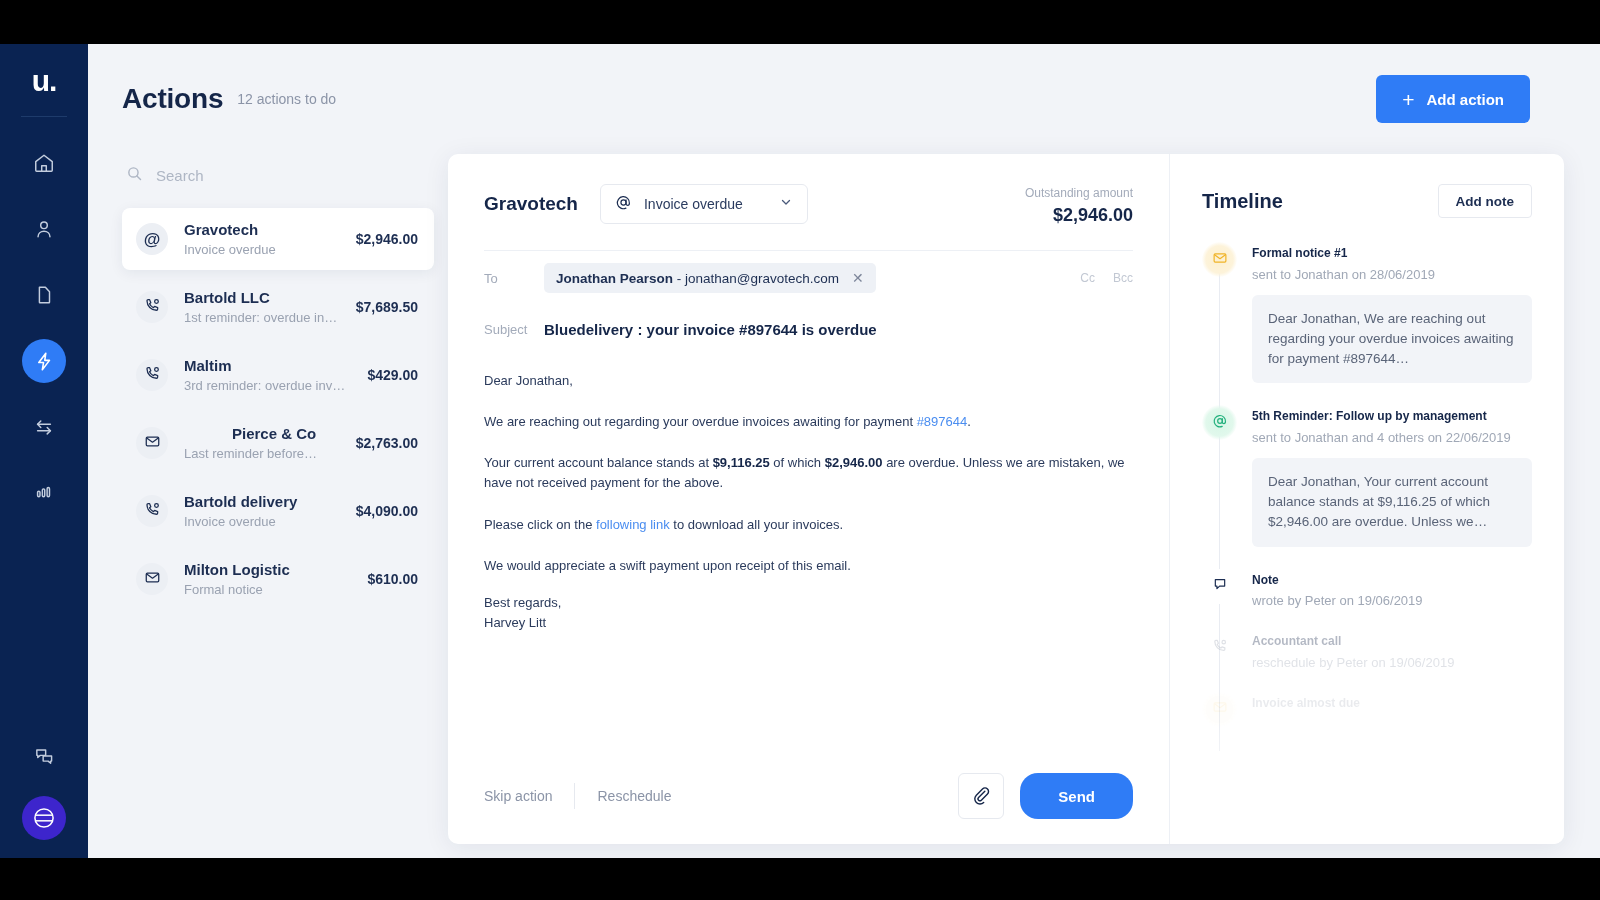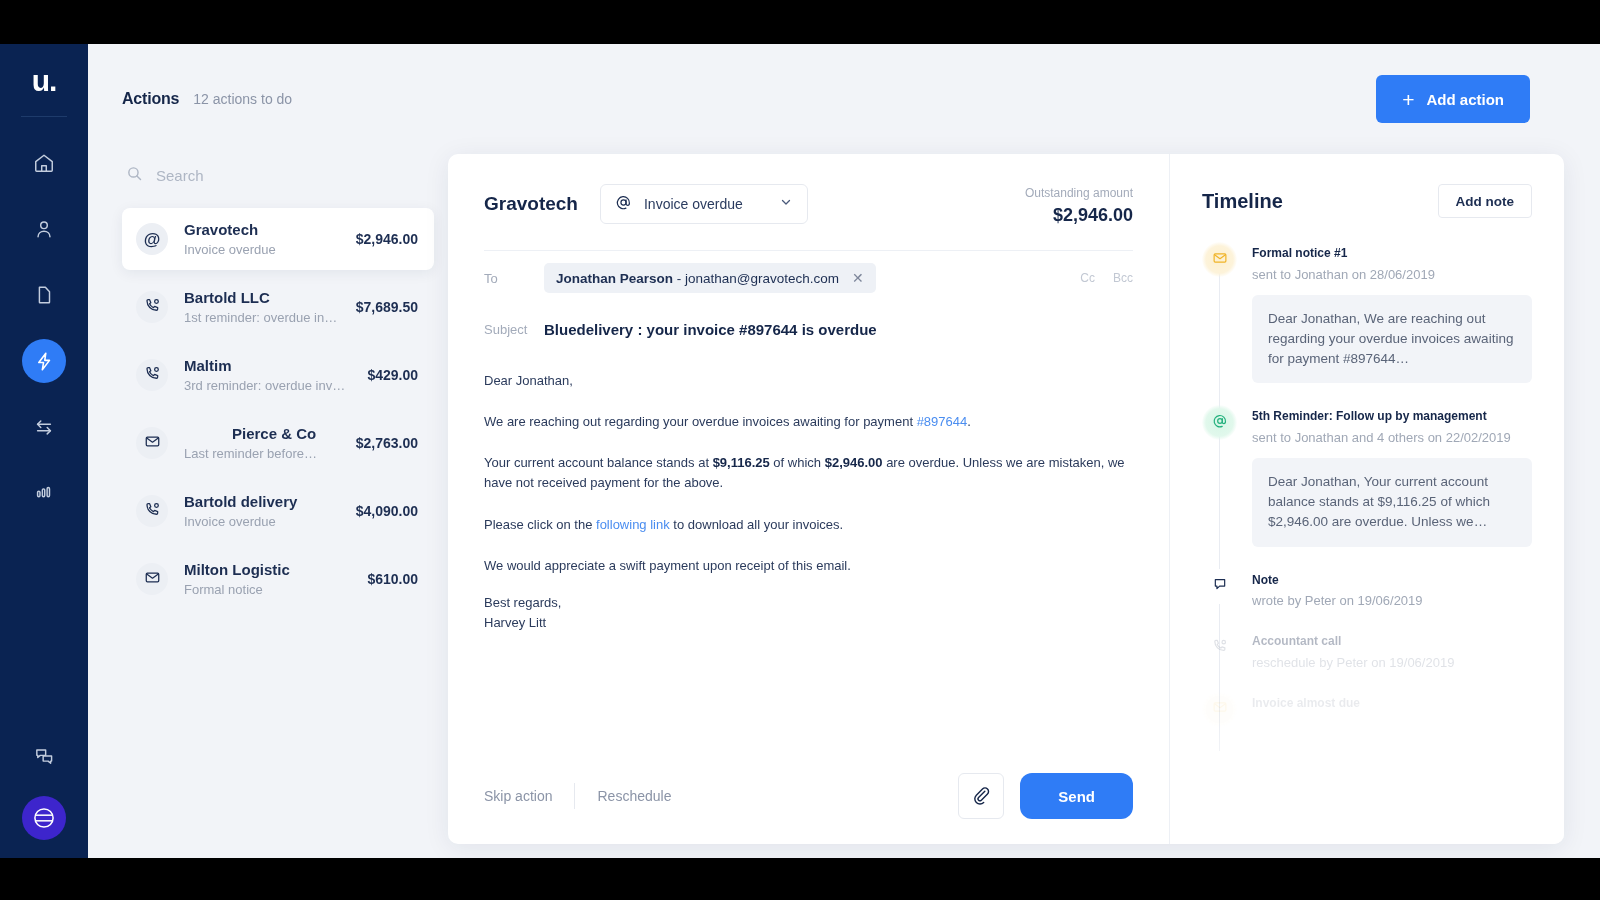--- a/index.html
+++ b/index.html
@@ -41,21 +41,21 @@
     cursor:pointer;
   }
 
   
   .main { flex:1 1 auto; position:relative; display:flex; flex-direction:column; min-width:0; }
 
   .topbar {
     height:110px; flex:0 0 110px; display:flex; align-items:center;
     padding:0 70px 0 34px;
   }
-  .page-title { font-size:16px; font-weight:700; color:#152649; letter-spacing:-0.2px; }
+  .page-title { font-size:28px; font-weight:700; color:#152649; letter-spacing:-0.2px; }
   .page-sub { font-size:14px; color:#8b94a7; margin-left:14px; }
   .topbar-spacer { flex:1 1 auto; }
   .add-action {
     background:#2f7cf6; color:#fff; border:none; border-radius:6px;
     height:48px; padding:0 26px; font-size:15px; font-weight:700;
     display:flex; align-items:center; gap:12px; cursor:pointer;
     font-family:"Liberation Sans", sans-serif;
   }
   .add-action .plus { font-size:21px; font-weight:400; line-height:1; }
 
@@ -137,21 +137,21 @@
   .compose-foot { display:flex; align-items:center; height:96px; flex:0 0 96px; }
   .foot-link { font-size:14px; color:#8b94a7; cursor:pointer; }
   .foot-sep { width:1px; height:26px; background:#e6e9ef; margin:0 22px; }
   .foot-spacer { flex:1 1 auto; }
   .attach-btn {
     width:46px; height:46px; border:1px solid #e6e9ef; border-radius:6px;
     display:flex; align-items:center; justify-content:center; cursor:pointer; background:#fff;
   }
   .send-btn {
     margin-left:16px; background:#2f7cf6; color:#fff; border:none;
-    height:46px; padding:0 38px; border-radius:12px; font-size:15px; font-weight:700;
+    height:46px; padding:0 38px; border-radius:18px; font-size:15px; font-weight:700;
     cursor:pointer; font-family:"Liberation Sans", sans-serif;
   }
 
   
   .timeline {
     width:395px; flex:0 0 395px; border-left:1px solid #edf0f5;
     padding:30px 32px 0 32px; position:relative; overflow:hidden;
   }
   .tl-head { display:flex; align-items:center; margin-bottom:28px; }
   .tl-title { font-size:20px; font-weight:700; color:#152649; flex:1 1 auto; }
@@ -465,21 +465,21 @@
                   <div class="tl-quote">Dear Jonathan, We are reaching out regarding your overdue invoices awaiting for payment #897644…</div>
                 </div>
                 <div class="tl-item">
                   <span class="tl-dot at">
                     <span><svg width="16" height="16" viewBox="0 0 24 24" fill="none" stroke="#22b07d" stroke-width="1.8" stroke-linecap="round">
                         <circle cx="12" cy="12" r="3.5"></circle>
                         <path d="M15.5 8.5v5c0 1.6 1 2.5 2.3 2.5 1.5 0 2.4-1.1 2.4-3.1A8.5 8.5 0 1 0 15.3 20"></path>
                       </svg></span>
                   </span>
                   <div class="tl-name">5th Reminder: Follow up by management</div>
-                  <div class="tl-meta">sent to Jonathan and 4 others on 22/02/2019</div>
+                  <div class="tl-meta">sent to Jonathan and 4 others on 22/06/2019</div>
                   <div class="tl-quote">Dear Jonathan, Your current account balance stands at $9,116.25 of which $2,946.00 are overdue. Unless we…</div>
                 </div>
                 <div class="tl-item">
                   <span class="tl-dot note">
                     <span><svg width="16" height="16" viewBox="0 0 24 24" fill="none" stroke="#1d2e52" stroke-width="1.8" stroke-linejoin="round">
                         <path d="M5 5.5h14v9.6h-7.6L7.4 19v-3.9H5z"></path>
                       </svg></span>
                   </span>
                   <div class="tl-name">Note</div>
                   <div class="tl-meta">wrote by Peter on 19/06/2019</div>

